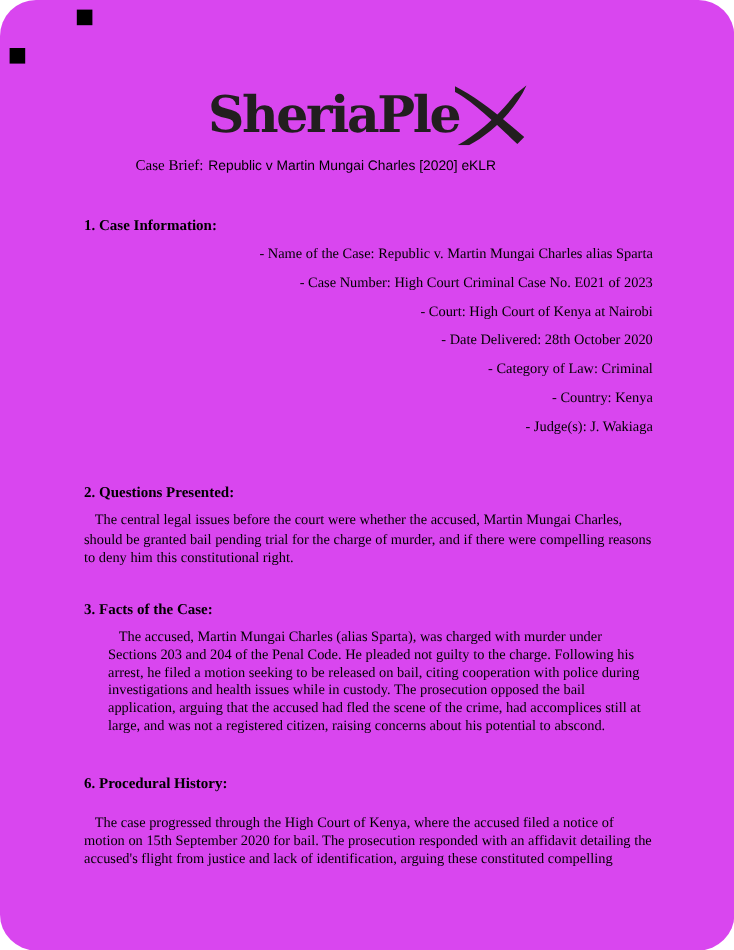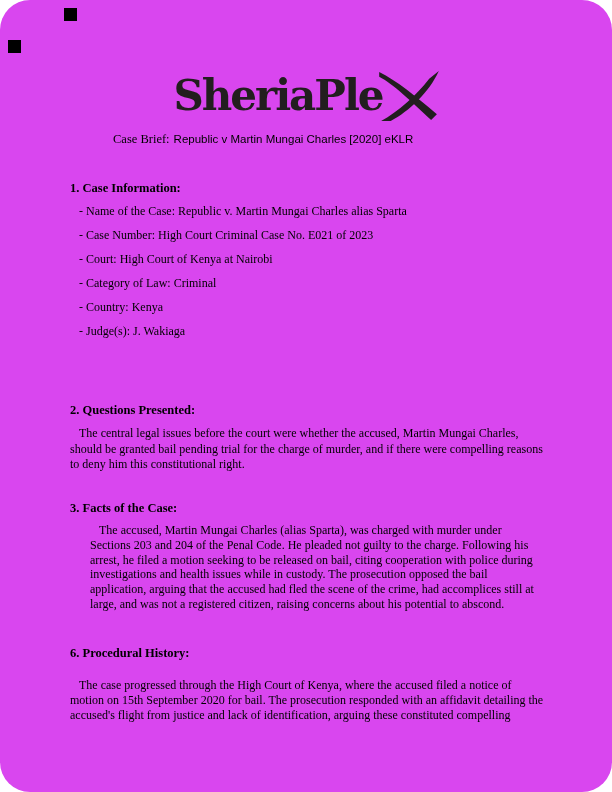--- a/index.html
+++ b/index.html
@@ -92,20 +92,21 @@
   .info-list {
     list-style: none;
     margin: 8px 0 0 0;
     padding: 0 0 0 9px;
   }
   .info-list li {
     font-size: 12px;
     line-height: 15px;
     margin-bottom: 9px;
     white-space: nowrap;
+    text-align: right;
   }
 </style>
 </head>
 <body>
 
 <div class="page">
 
   <div class="corner-mark m1"></div>
   <div class="corner-mark m2"></div>
 
@@ -121,20 +122,21 @@
     <span class="cb-label">Case Brief:</span>
     <span class="cb-value">Republic v Martin Mungai Charles [2020] eKLR</span>
   </div>
 
   <div class="section" id="sec1">
     <h3>1. Case Information:</h3>
     <ul class="info-list">
       <li>- Name of the Case: Republic v. Martin Mungai Charles alias Sparta</li>
       <li>- Case Number: High Court Criminal Case No. E021 of 2023</li>
       <li>- Court: High Court of Kenya at Nairobi</li>
+      <li>- Date Delivered: 28th October 2020</li>
       <li>- Category of Law: Criminal</li>
       <li>- Country: Kenya</li>
       <li>- Judge(s): J. Wakiaga</li>
     </ul>
   </div>
 
   <div class="section" id="sec2">
     <h3>2. Questions Presented:</h3>
     <p>The central legal issues before the court were whether the accused, Martin Mungai Charles, should be granted bail pending trial for the charge of murder, and if there were compelling reasons to deny him this constitutional right.</p>
   </div>

